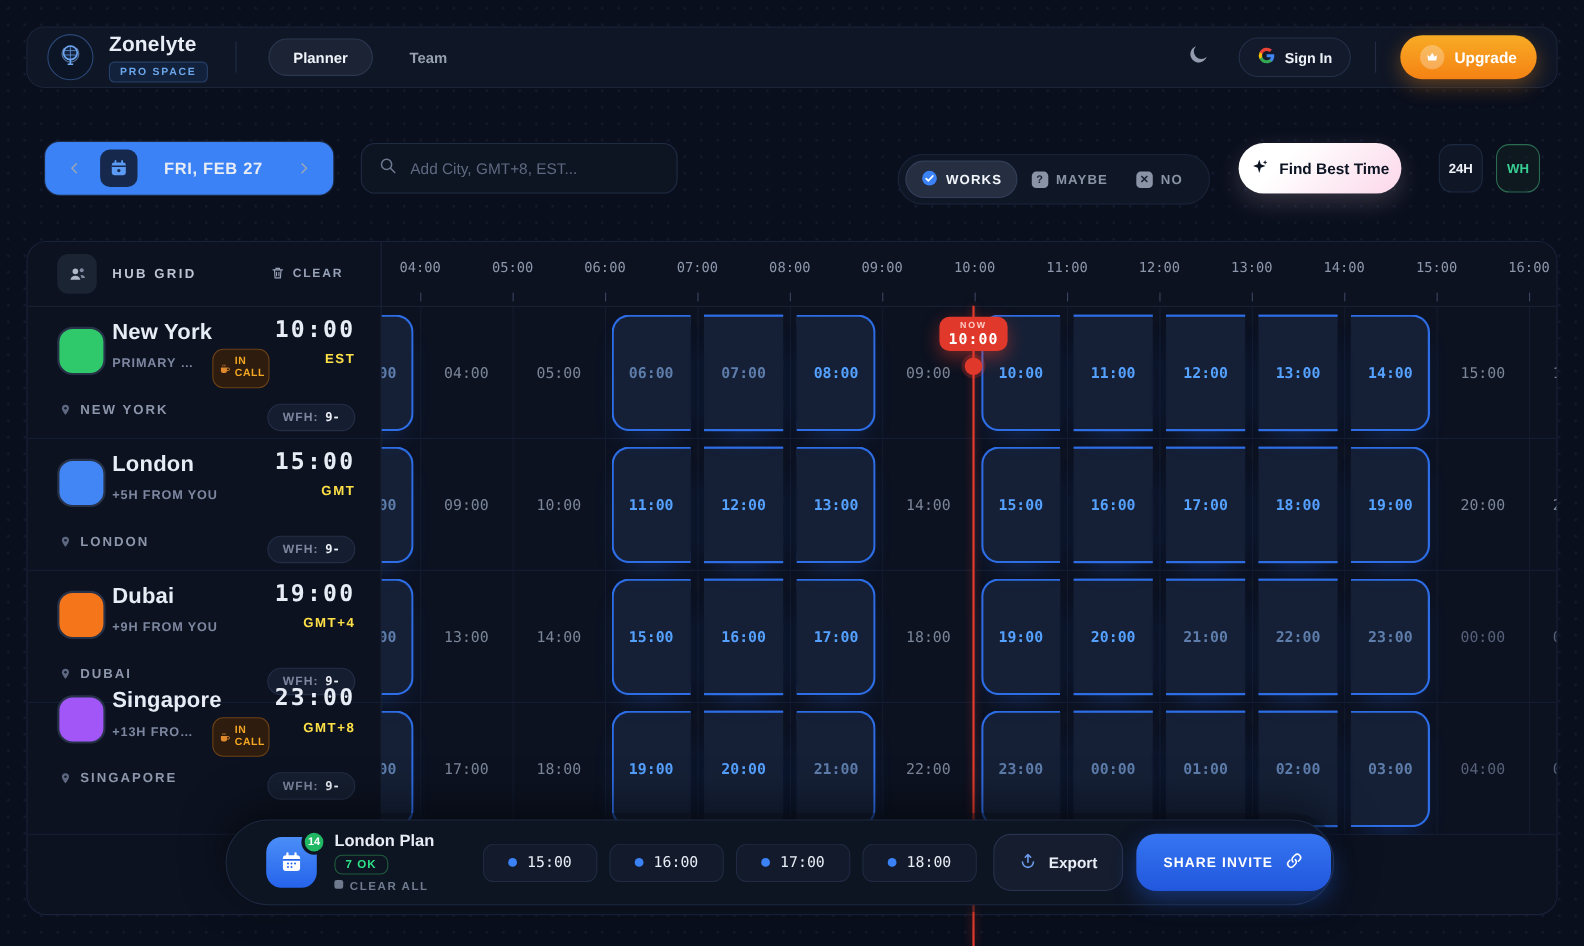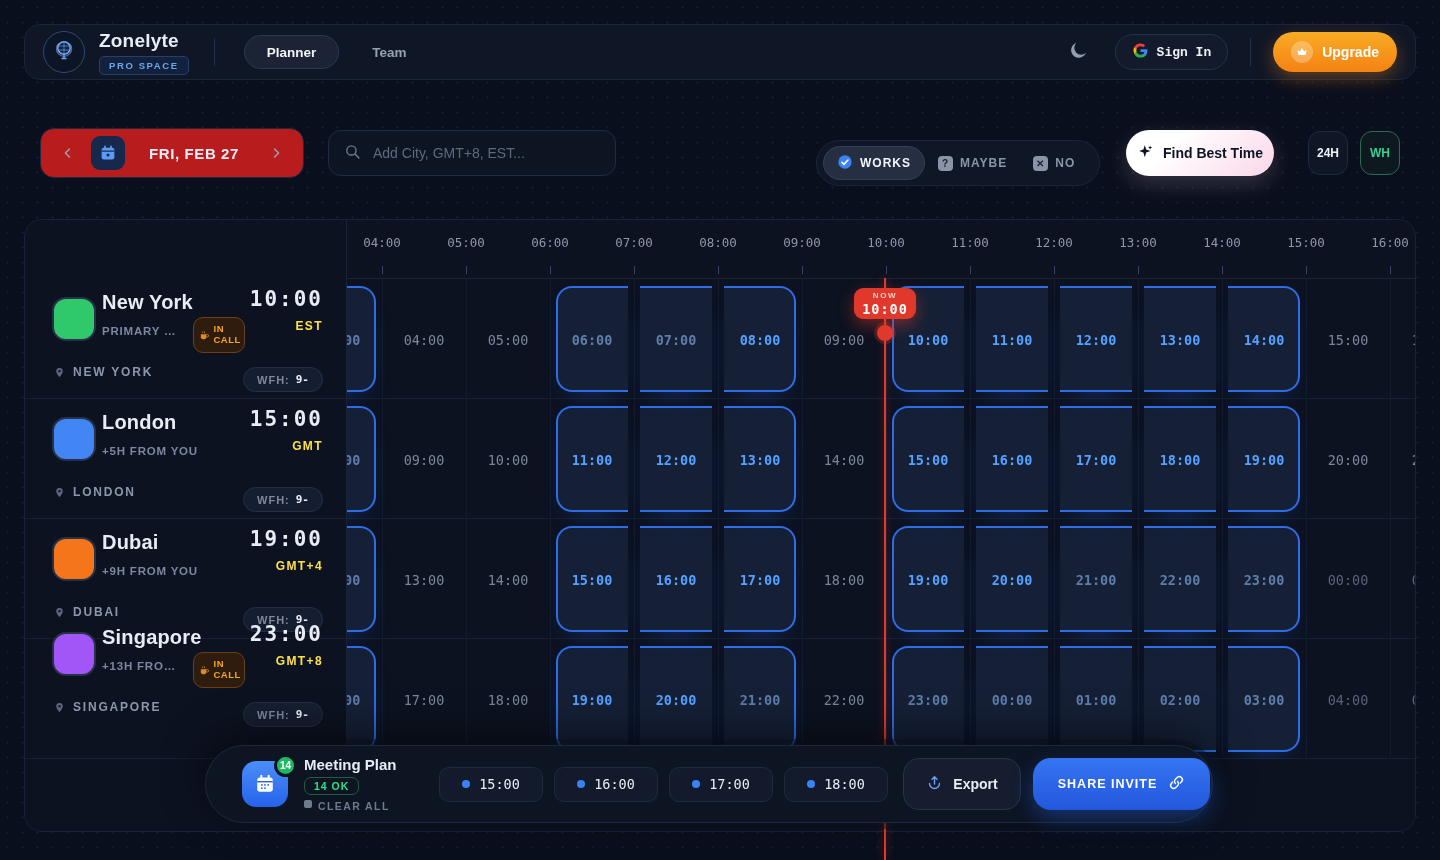--- a/index.html
+++ b/index.html
@@ -18,29 +18,29 @@
   .logo-circle{width:42px;height:42px;border-radius:50%;background:#0c1526;
     border:1px solid #2b4876;display:flex;align-items:center;justify-content:center;}
   .app-name{font-size:19px;font-weight:700;letter-spacing:.2px;}
   .plan-badge{margin-top:4px;display:inline-block;font-size:9.5px;font-weight:700;letter-spacing:1.6px;
     color:#6ba6ea;background:#13223c;border:1px solid #27406b;border-radius:5px;padding:3px 9px;}
   .vdiv{width:1px;height:28px;background:#232e46;}
   .tab-pill{height:34px;padding:0 22px;border-radius:17px;background:#1b2334;border:1px solid #2c3850;
     font-size:13.5px;font-weight:700;color:#f0f3f9;display:flex;align-items:center;cursor:pointer;}
   .tab-plain{font-size:13.5px;font-weight:600;color:#96a0b1;cursor:pointer;}
   .signin{height:36px;padding:0 16px;border-radius:18px;background:#121a2b;border:1px solid #25304a;
-    display:flex;align-items:center;gap:8px;font-size:13px;font-weight:700;color:#eef2f8;cursor:pointer;font-family:Liberation Mono, monospace;}
+    display:flex;align-items:center;gap:8px;font-size:13px;font-weight:700;color:#eef2f8;cursor:pointer;}
   .upgrade{height:40px;padding:0 18px;border-radius:20px;display:flex;align-items:center;gap:9px;
     background:linear-gradient(180deg,#f8ab25,#f58213);box-shadow:0 6px 18px rgba(245,140,20,.35);
     font-size:14px;font-weight:800;color:#fff;cursor:pointer;}
   .crown-wrap{width:22px;height:22px;border-radius:50%;background:rgba(255,255,255,.28);
     display:flex;align-items:center;justify-content:center;}
 
   
-  .datecard{left:40px;top:128px;width:264px;height:50px;border-radius:14px;background:#b91c1c;
+  .datecard{left:40px;top:128px;width:264px;height:50px;border-radius:14px;background:#3b82f6;
     border:1px solid #1d2940;display:flex;align-items:center;padding:0 14px;gap:10px;}
   .chev{width:26px;height:26px;display:flex;align-items:center;justify-content:center;color:#9aa5b8;cursor:pointer;}
   .cal-tile{width:34px;height:34px;border-radius:9px;background:#16294d;display:flex;align-items:center;justify-content:center;}
   .date-label{flex:1;text-align:center;font-size:15px;font-weight:800;letter-spacing:.6px;}
   .searchbox{left:328px;top:130px;width:288px;height:46px;border-radius:13px;background:#0d1422;
     border:1px solid #202c44;display:flex;align-items:center;padding:0 15px;gap:10px;}
   .searchbox input{flex:1;background:transparent;border:none;outline:none;color:#c7d0df;
     font-size:14px;font-family:"Liberation Sans",sans-serif;}
   .searchbox input::placeholder{color:#5e6980;}
   .filterseg{left:816px;top:140px;width:284px;height:46px;border-radius:23px;background:#0f1727;
@@ -254,20 +254,39 @@
           <path d="M18.5 3.5l.8 2.2 2.2.8-2.2.8-.8 2.2-.8-2.2-2.2-.8 2.2-.8.8-2.2z" fill="#0c1322"></path>
         </svg>
     </span>
     <span>Find Best Time</span>
   </div>
 
   <div class="abs btn-24h">24H</div>
   <div class="abs btn-wh">WH</div>
 
   <div class="abs gridcard">
+    <div class="grid-head-left">
+      <div class="hub-tile">
+        <svg width="19" height="19" viewBox="0 0 24 24" fill="none">
+          <circle cx="9.5" cy="8.5" r="3.2" fill="#aeb8c9"></circle>
+            <path d="M3.8 18c.6-3 2.9-4.6 5.7-4.6s5.1 1.6 5.7 4.6z" fill="#aeb8c9"></path>
+          <circle cx="16.8" cy="7.2" r="2.3" fill="#7e8aa0"></circle>
+            <path d="M15.5 12.6c2.6-.4 4.6 1 5.1 3.6h-4z" fill="#7e8aa0"></path>
+        </svg>
+      </div>
+      <div class="hub-label">HUB GRID</div>
+      <div class="clear-btn">
+        <span>
+          <svg width="13" height="14" viewBox="0 0 24 24" fill="none">
+              <path d="M4 7h16M9 7V4.5h6V7M6.5 7l1 13.5h9l1-13.5M10 11v6M14 11v6" stroke="#98a2b6" stroke-width="1.9" stroke-linecap="round"></path>
+            </svg>
+        </span>
+        <span>CLEAR</span>
+      </div>
+    </div>
 
     <div class="tl-head">
         <div class="tl-label mono" style="left: 36px;">04:00</div>
         <div class="tick" style="left: 36px;"></div>
         <div class="tl-label mono" style="left: 120px;">05:00</div>
         <div class="tick" style="left: 120px;"></div>
         <div class="tl-label mono" style="left: 204px;">06:00</div>
         <div class="tick" style="left: 204px;"></div>
         <div class="tl-label mono" style="left: 288px;">07:00</div>
         <div class="tick" style="left: 288px;"></div>
@@ -513,22 +532,22 @@
         <path d="M8 3v4M16 3v4" stroke="#fff" stroke-width="2.2" stroke-linecap="round"></path>
         <circle cx="8.5" cy="13" r="1" fill="#2563eb"></circle>
           <circle cx="12" cy="13" r="1" fill="#2563eb"></circle>
           <circle cx="15.5" cy="13" r="1" fill="#2563eb"></circle>
         <circle cx="8.5" cy="16.5" r="1" fill="#2563eb"></circle>
           <circle cx="12" cy="16.5" r="1" fill="#2563eb"></circle>
       </svg>
       <div class="foot-count">14</div>
     </div>
     <div class="foot-meta">
-      <div class="foot-title">Meeting Plan</div>
-      <span class="ok-pill">14 OK</span>
+      <div class="foot-title">London Plan</div>
+      <span class="ok-pill">7 OK</span>
       <div class="clear-all">
         <span class="sqd"></span>
         <span>CLEAR ALL</span>
       </div>
     </div>
     <div class="foot-div"></div>
     <div class="chips" id="slot-chips">
         <div class="chip mono">
           <span class="dot"></span>
           <span>15:00</span>

